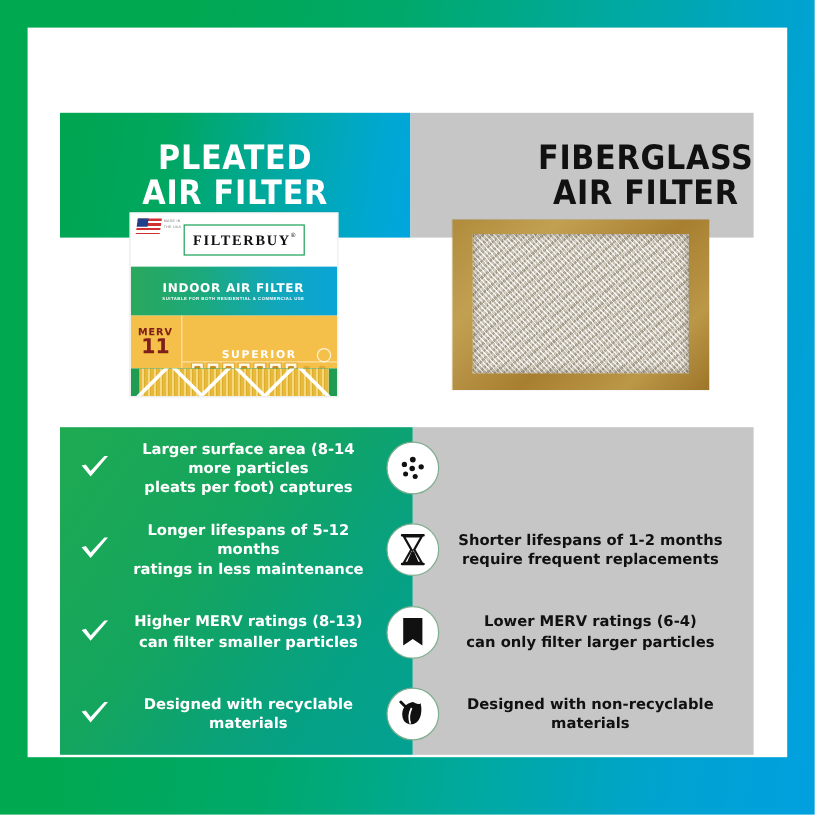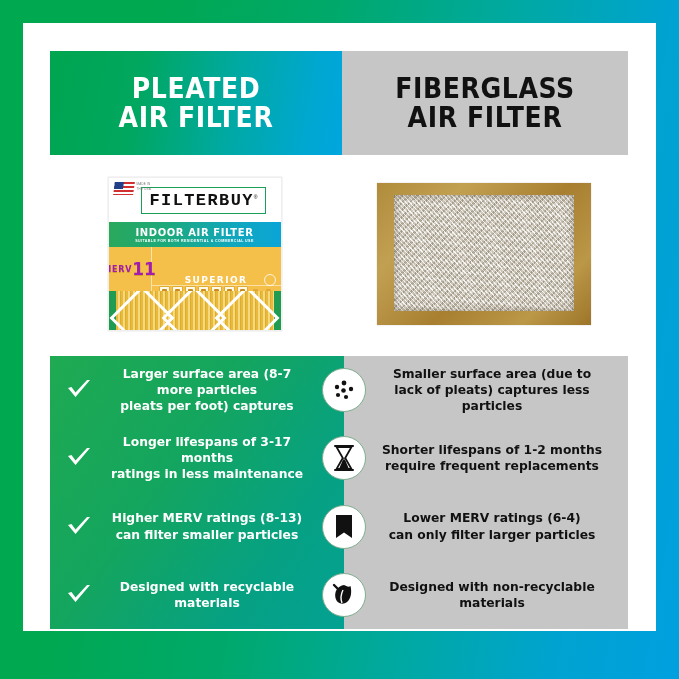--- a/index.html
+++ b/index.html
@@ -33,30 +33,32 @@
     top: 51px;
     width: 578px;
     height: 104px;
     display: flex;
   }
   .header-cell {
     display: flex;
     align-items: center;
     justify-content: center;
     text-align: center;
+    margin-top: 43px;
   }
   .header-left {
     width: 292px;
     height: 100%;
     background: linear-gradient(100deg, #00a550 0%, #00a75e 30%, #00a9a3 62%, #00a7d1 88%, #00a6de 100%);
   }
   .header-right {
     width: 286px;
     height: 100%;
     background: #c6c6c6;
+    justify-content: flex-end;
   }
   .header-title {
     font-weight: 900;
     font-size: 28px;
     line-height: 1.05;
     letter-spacing: 0.6px;
     text-transform: uppercase;
     font-family: "DejaVu Sans", sans-serif;
     font-stretch: condensed;
   }
@@ -123,32 +125,32 @@
     line-height: 1.5;
     text-align: left;
   }
   .pb-logo {
     border: 1.6px solid #1a9f57;
     padding: 3px 7px;
     margin-left: 18px;
     background: #fff;
   }
   .pb-logo span {
-    font-family: Liberation Mono, monospace;
+    font-family: Liberation Serif, serif;
     font-weight: 900;
-    font-size: 17px;
+    font-size: 12px;
     letter-spacing: 1.4px;
     color: #111;
   }
   .pb-logo sup {
     font-size: 5px;
     vertical-align: super;
   }
   .pb-band {
-    height: 25px;
+    height: 41px;
     background: linear-gradient(90deg, #2aa85c 0%, #1ba97d 35%, #12a7b8 68%, #0aa5d8 100%);
     color: #fff;
     display: flex;
     flex-direction: column;
     align-items: center;
     justify-content: center;
   }
   .pb-band-main {
     font-weight: 900;
     font-size: 10px;
@@ -163,24 +165,24 @@
   }
   .pb-mid {
     height: 44px;
     background: #f5c04a;
     display: flex;
   }
   .pb-merv {
     width: 42px;
     border-right: 1px solid rgba(255,255,255,0.55);
     display: flex;
-    flex-direction: row;
-    align-items: center;
-    justify-content: center;
-    color: #a21caf;
+    flex-direction: column;
+    align-items: center;
+    justify-content: center;
+    color: #7f1d1d;
     text-shadow: 0 1px 0 rgba(180,130,20,0.5);
   }
   .pb-merv-label {
     font-weight: 900;
     font-size: 8px;
     letter-spacing: 0.8px;
     font-family: "DejaVu Sans", sans-serif;
   }
   .pb-merv-num {
     font-weight: 900;
@@ -449,51 +451,46 @@
     <div class="rows">
 
       <div class="crow">
         <div class="cell-left">
           <div class="check">
             <svg width="26" height="22" viewBox="0 0 26 22">
                 <path d="M2 9 L9.5 18 L24 1 L21 1 L9.5 13.5 L5.5 8 Z" fill="#ffffff"></path>
               </svg>
           </div>
           <div class="text-left">
-            <div>Larger surface area (8-7</div>
+            <div>Larger surface area (8-14</div>
             <div>more particles</div>
             <div>pleats per foot) captures</div>
           </div>
         </div>
         <div class="mid-icon">
           <svg width="30" height="30" viewBox="0 0 30 30">
             <circle cx="15" cy="8" r="2.4" fill="#111"></circle>
             <circle cx="8" cy="12" r="2.2" fill="#111"></circle>
             <circle cx="22" cy="14" r="2.2" fill="#111"></circle>
             <circle cx="14.5" cy="15.5" r="2.3" fill="#111"></circle>
             <circle cx="9" cy="20" r="2.1" fill="#111"></circle>
             <circle cx="17" cy="22" r="2.1" fill="#111"></circle>
           </svg>
         </div>
-        <div class="cell-right">
-          <div>Smaller surface area (due to</div>
-          <div>lack of pleats) captures less</div>
-          <div>particles</div>
-        </div>
       </div>
 
       <div class="crow">
         <div class="cell-left">
           <div class="check">
             <svg width="26" height="22" viewBox="0 0 26 22">
                 <path d="M2 9 L9.5 18 L24 1 L21 1 L9.5 13.5 L5.5 8 Z" fill="#ffffff"></path>
               </svg>
           </div>
           <div class="text-left">
-            <div>Longer lifespans of 3-17 months</div>
+            <div>Longer lifespans of 5-12 months</div>
             <div>ratings in less maintenance</div>
           </div>
         </div>
         <div class="mid-icon">
           <svg width="26" height="28" viewBox="0 0 26 28">
             <path d="M4 2 H22 M4 26 H22" stroke="#111" stroke-width="2" stroke-linecap="round"></path>
             <path d="M5.5 3 L20.5 3 L14.2 14 L20.5 25 L5.5 25 L11.8 14 Z" fill="none" stroke="#111" stroke-width="1.8"></path>
             <path d="M8 25 L18 25 L14.2 16 L11.8 16 Z" fill="#111"></path>
             <path d="M13 14 L13 22" stroke="#111" stroke-width="1.2"></path>
           </svg>

